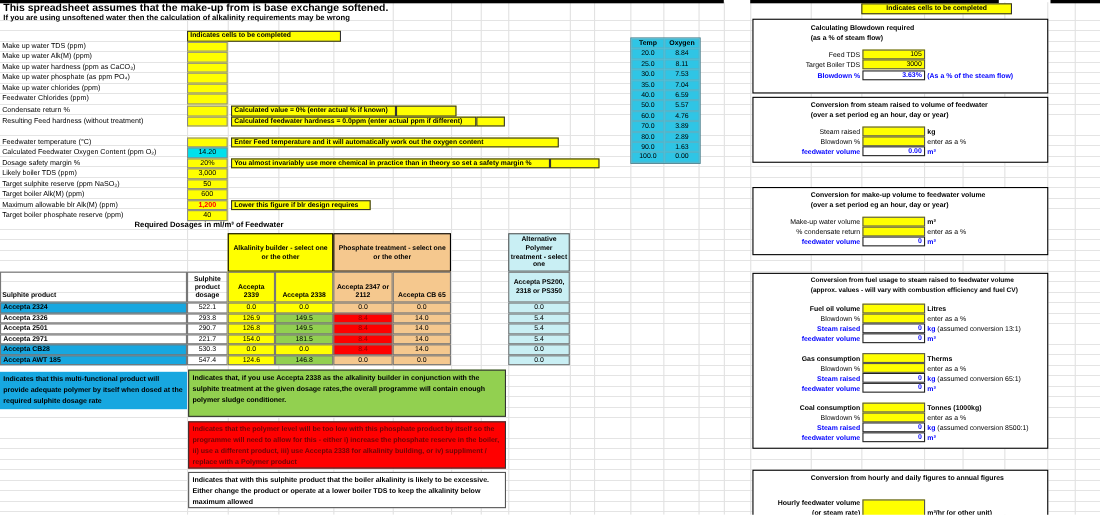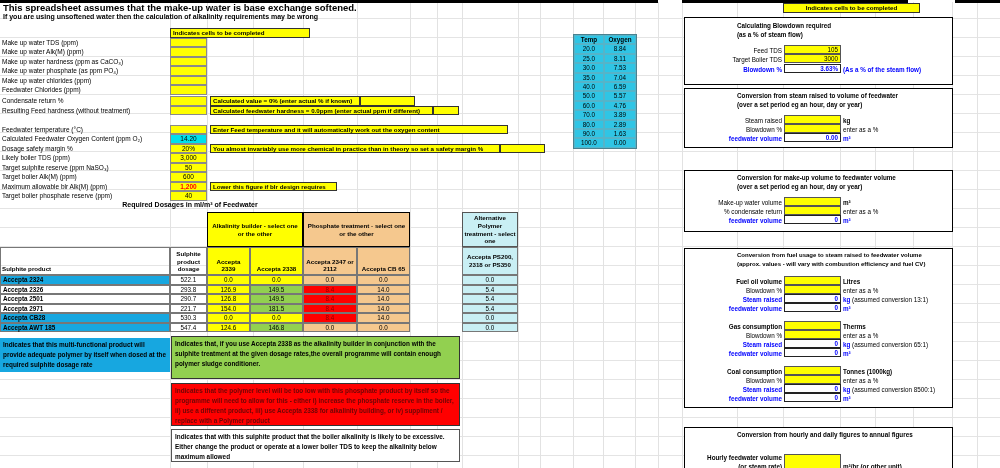--- a/index.html
+++ b/index.html
@@ -70,21 +70,21 @@
   <div class="vl" style="left:875px"></div>
     <div class="vl" style="left:913px"></div>
   <div class="vl" style="left:952px"></div>
     <div class="vl" style="left:977px"></div>
 </div>
 
 <div class="topbar" style="left:0;width:658px"></div>
 <div class="topbar" style="left:682px;width:226px"></div>
 <div class="topbar" style="left:955px;width:45px"></div>
 
-<div class="abs b nowrap" style="left:3px;top:2px;font-size:9.5px">This spreadsheet  assumes that the make-up water is base exchange softened.</div>
+<div class="abs b nowrap" style="left:3px;top:2px;font-size:9.5px">This spreadsheet  assumes that the make-up from is base exchange softened.</div>
 <div class="abs b nowrap" style="left:3px;top:13px;font-size:7px">If you are using unsoftened water then the calculation of alkalinity requirements may be wrong</div>
 
 <div class="note" style="left:170px;top:28px;width:140px">Indicates cells to be completed</div>
 
 <div class="llabel" style="top:37.5px">Make up water TDS (ppm)</div>
 <div class="incell" style="top:37.5px"></div>
 <div class="llabel" style="top:47px">Make up water Alk(M) (ppm)</div>
 <div class="incell" style="top:47px"></div>
 <div class="llabel" style="top:56.5px">Make up water hardness (ppm as CaCO₃)</div>
 <div class="incell" style="top:56.5px"></div>

